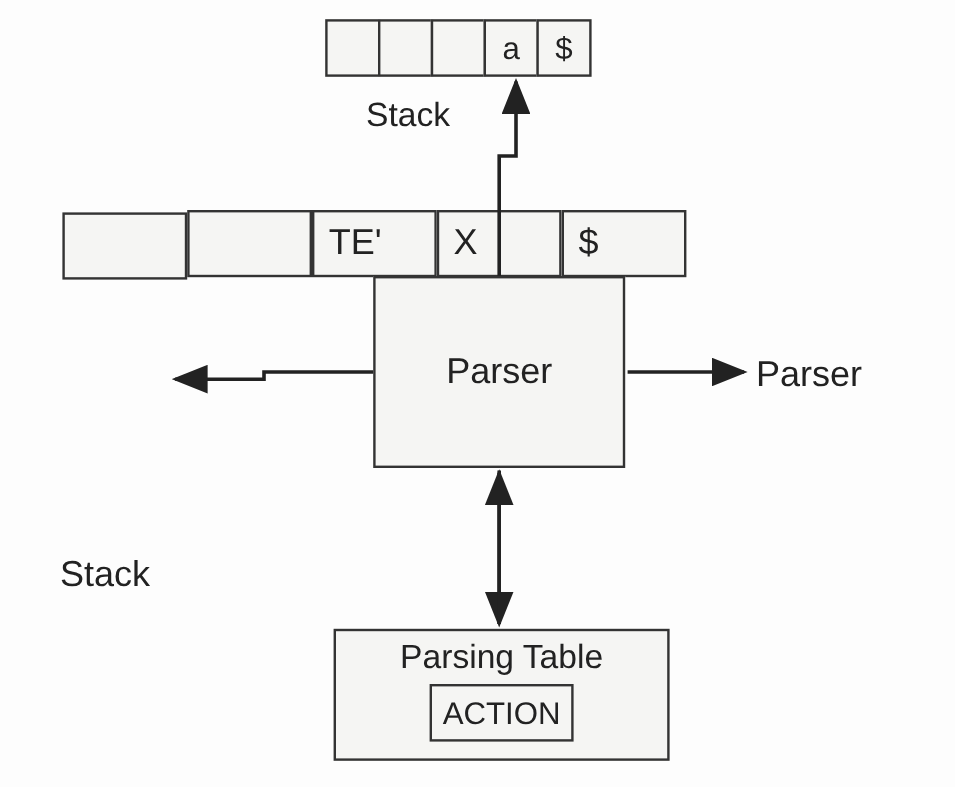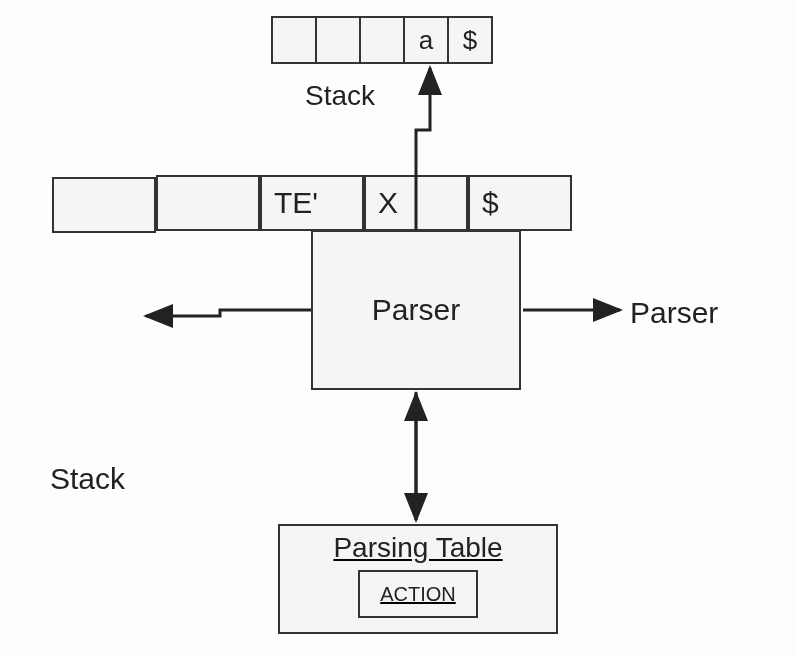--- a/index.html
+++ b/index.html
@@ -93,37 +93,36 @@
     .parsing-table {
       position: absolute;
       top: 524px;
       left: 278px;
       width: 280px;
       height: 110px;
       border: 2px solid #333;
       background: #f5f5f3;
       box-sizing: border-box;
       padding: 6px 10px;
-      text-decoration: underline;
     }
     .parsing-table-title {
       font-size: 28px;
       text-align: center;
       margin-bottom: 6px;
       color: #222;
     }
     .parsing-table-cells {
       display: flex;
       justify-content: center;
       gap: 8px;
     }
     .parsing-table-cells .cell {
       width: 120px;
       height: 48px;
-      font-size: 20px;
+      font-size: 26px;
     }
     
     svg.arrows {
       position: absolute;
       top: 0;
       left: 0;
       width: 796px;
       height: 656px;
       pointer-events: none;
     }

